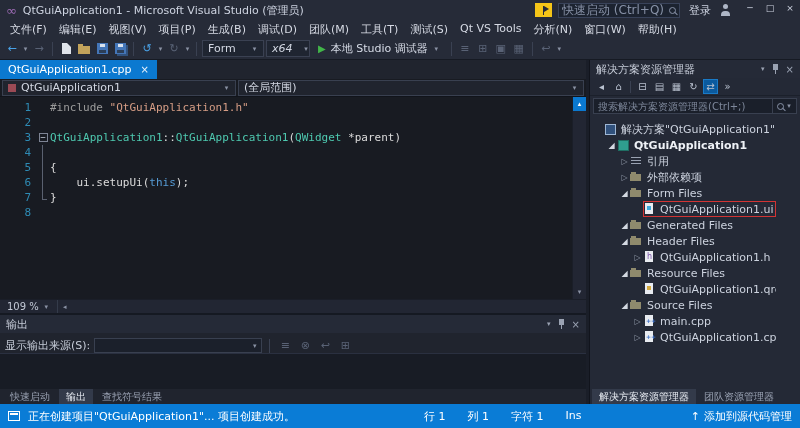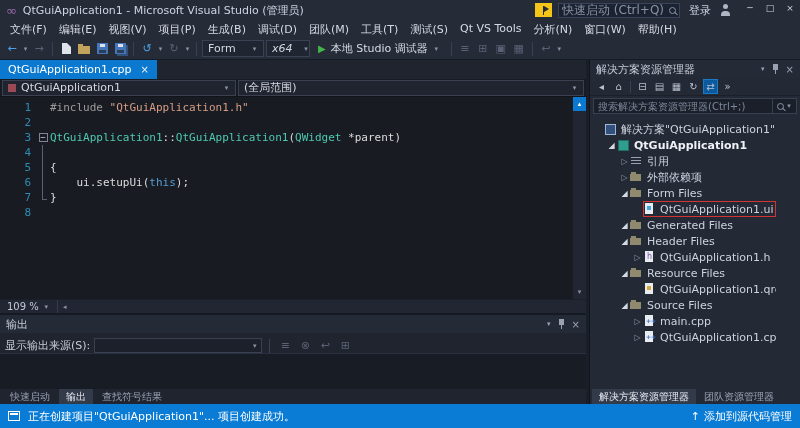--- a/index.html
+++ b/index.html
@@ -479,18 +479,24 @@
       <div class="se-tabs" id="se-tabs">
           <span class="btab active">解决方案资源管理器</span>
           <span class="btab">团队资源管理器</span>
         </div>
     </div>
   </div>
 
   <div class="status-bar">
     <span class="sb-icon"></span>
     <span class="sb-msg">正在创建项目"QtGuiApplication1"... 项目创建成功。</span>
+    <span class="sb-fields">
+      <span>行 1</span>
+      <span>列 1</span>
+      <span>字符 1</span>
+      <span>Ins</span>
+    </span>
     <span class="sb-source">
       <span class="sb-up">↑</span>
       <span>添加到源代码管理</span>
     </span>
   </div>
 </div>
 
 </body></html>

